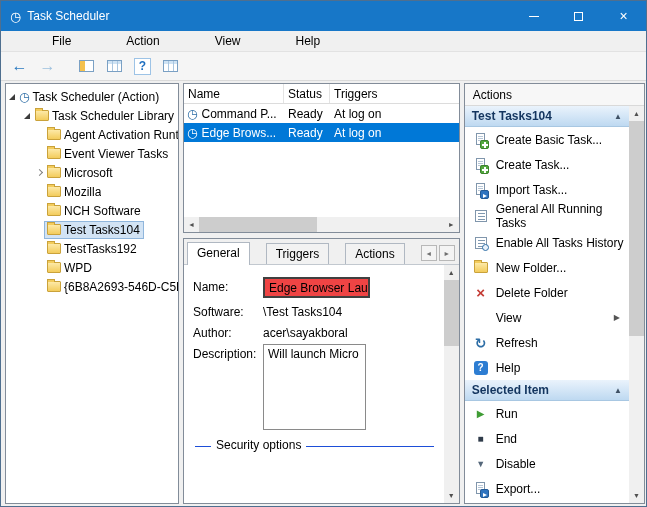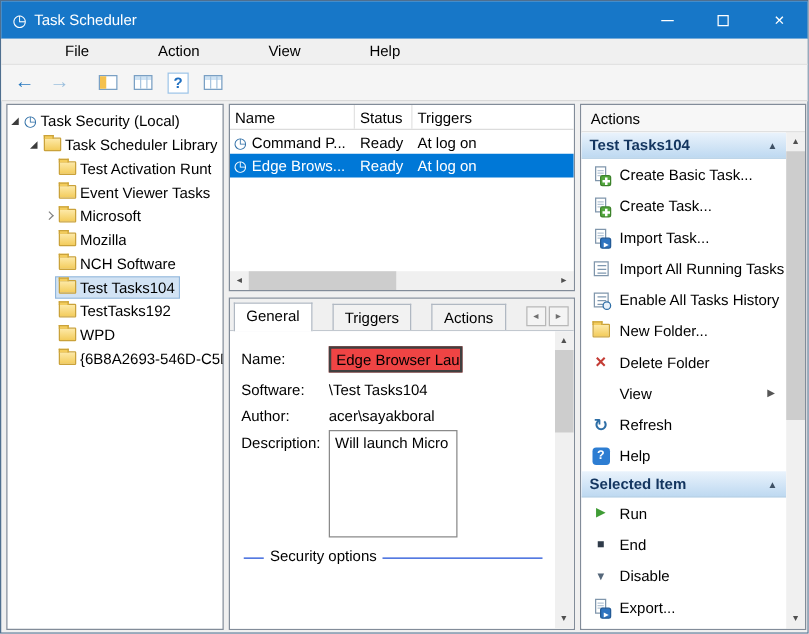--- a/index.html
+++ b/index.html
@@ -177,37 +177,37 @@
   <div class="content">
 
     <div class="pane tree-pane">
       <div class="tree">
         <div class="tree-row">
           <span class="chev-box">
               <span class="tri-exp"></span>
             </span>
           <span class="sel-wrap">
             <span class="tsroot-icon">◷</span>
-            <span class="tree-label">Task Security (Local)</span>
+            <span class="tree-label">Task Scheduler (Action)</span>
           </span>
         </div>
         <div class="tree-row row-lib">
           <span class="chev-box">
               <span class="tri-exp"></span>
             </span>
           <span class="sel-wrap">
             <span class="folder-ic"></span>
             <span class="tree-label">Task Scheduler Library</span>
           </span>
         </div>
         <div class="tree-row folder-row">
           <span class="chev-box"></span>
           <span class="sel-wrap">
               <span class="folder-ic"></span>
-              <span class="tree-label">Test Activation Runt</span>
+              <span class="tree-label">Agent Activation Runt</span>
             </span>
         </div>
         <div class="tree-row folder-row">
           <span class="chev-box"></span>
           <span class="sel-wrap">
               <span class="folder-ic"></span>
               <span class="tree-label">Event Viewer Tasks</span>
             </span>
         </div>
         <div class="tree-row folder-row">
@@ -367,21 +367,21 @@
             <span class="ai">
                 <span class="doc"></span>
                 <span class="badge-b"></span>
               </span>
             <span>Import Task...</span>
           </div>
           <div class="action-item">
             <span class="ai">
                 <span class="list-ic"></span>
               </span>
-            <span>Import All Running Tasks</span>
+            <span>General All Running Tasks</span>
           </div>
           <div class="action-item">
             <span class="ai">
                 <span class="list-ic"></span>
                 <span class="dot-clock"></span>
               </span>
             <span>Enable All Tasks History</span>
           </div>
           <div class="action-item">
             <span class="ai">

